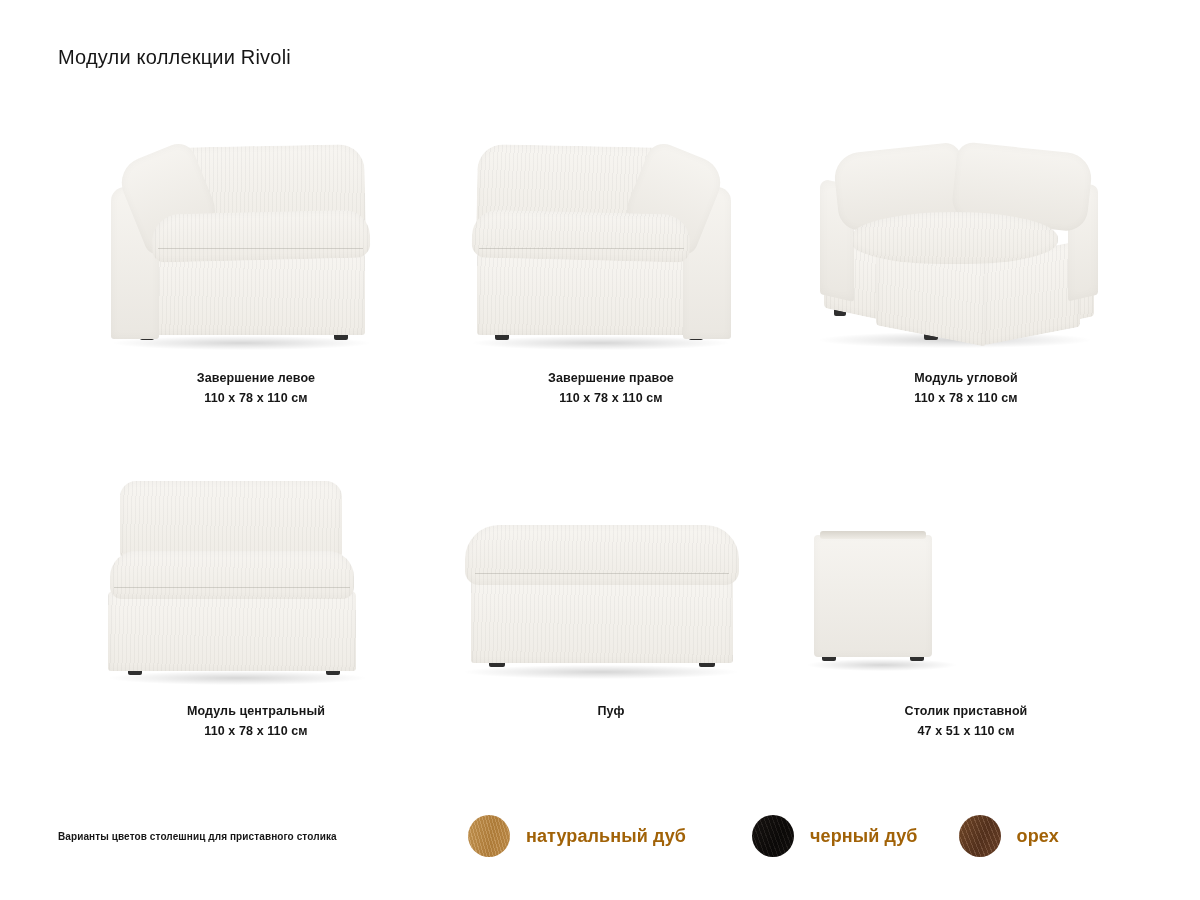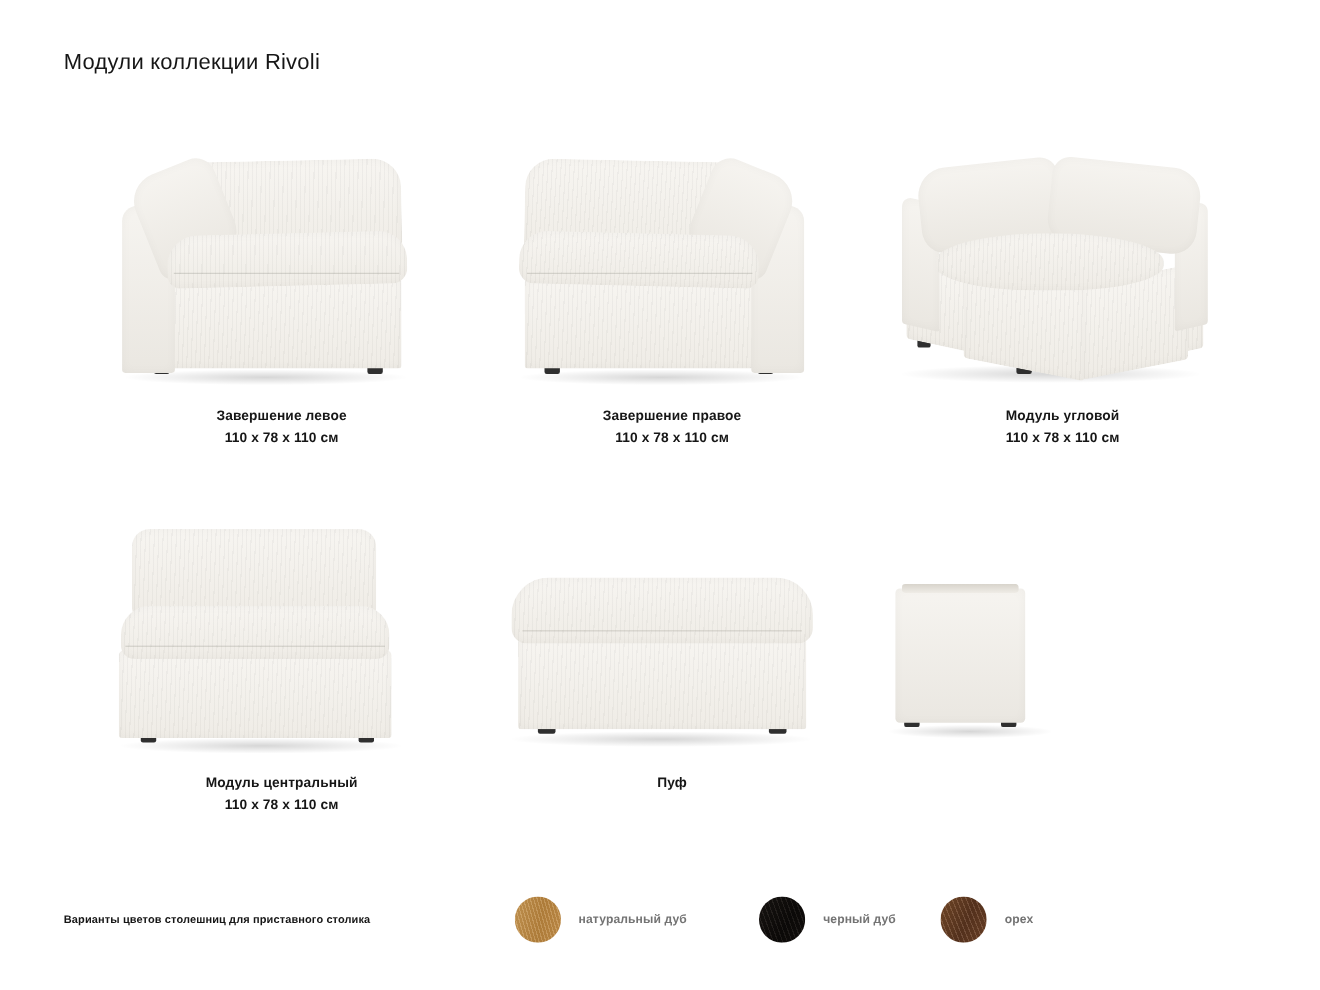--- a/index.html
+++ b/index.html
@@ -150,23 +150,23 @@
     display: flex;
     align-items: center;
   }
   .swatch {
     width: 42px;
     height: 42px;
     border-radius: 50%;
     flex: none;
   }
   .swatch-name {
-    font-size: 11px;
+    font-size: 18px;
     font-weight: bold;
-    color: #737373;
+    color: #a16207;
     margin-left: 16px;
     white-space: nowrap;
     letter-spacing: 0.1px;
   }
   .sw-oak {
     background:
       repeating-linear-gradient(74deg,
         rgba(255,255,255,0.14) 0px, rgba(255,255,255,0.14) 1px,
         rgba(0,0,0,0.05) 1px, rgba(0,0,0,0.05) 3px),
       linear-gradient(100deg, #c79652 0%, #b6823c 55%, #c28d47 100%);
@@ -284,20 +284,24 @@
     </div>
 
     <div class="cell">
       <div class="stage">
         <div class="shadow-ground" style="left:2px; top:186px; width:148px; height:12px;"></div>
         <div class="foot" style="left:16px; top:180px; width:14px; height:8px;"></div>
         <div class="foot" style="left:104px; top:180px; width:14px; height:8px;"></div>
         <div class="fab smooth" style="left:8px; top:62px; width:118px; height:122px; border-radius:4px;"></div>
         <div style="position:absolute; left:14px; top:58px; width:106px; height:8px; border-radius:3px; background:linear-gradient(180deg,#d8d4cc,#efece6);"></div>
       </div>
+      <div class="cell-caption">
+        <div class="cell-name">Столик приставной</div>
+        <div class="cell-dims">47 x 51 x 110 см</div>
+      </div>
     </div>
 
   </div>
 
   <div class="legend">
     <div class="legend-label">Варианты цветов столешниц для приставного столика</div>
 
     <div class="swatch-group">
       <div class="swatch-item" style="margin-right:66px;">
         <div class="swatch sw-oak"></div>

